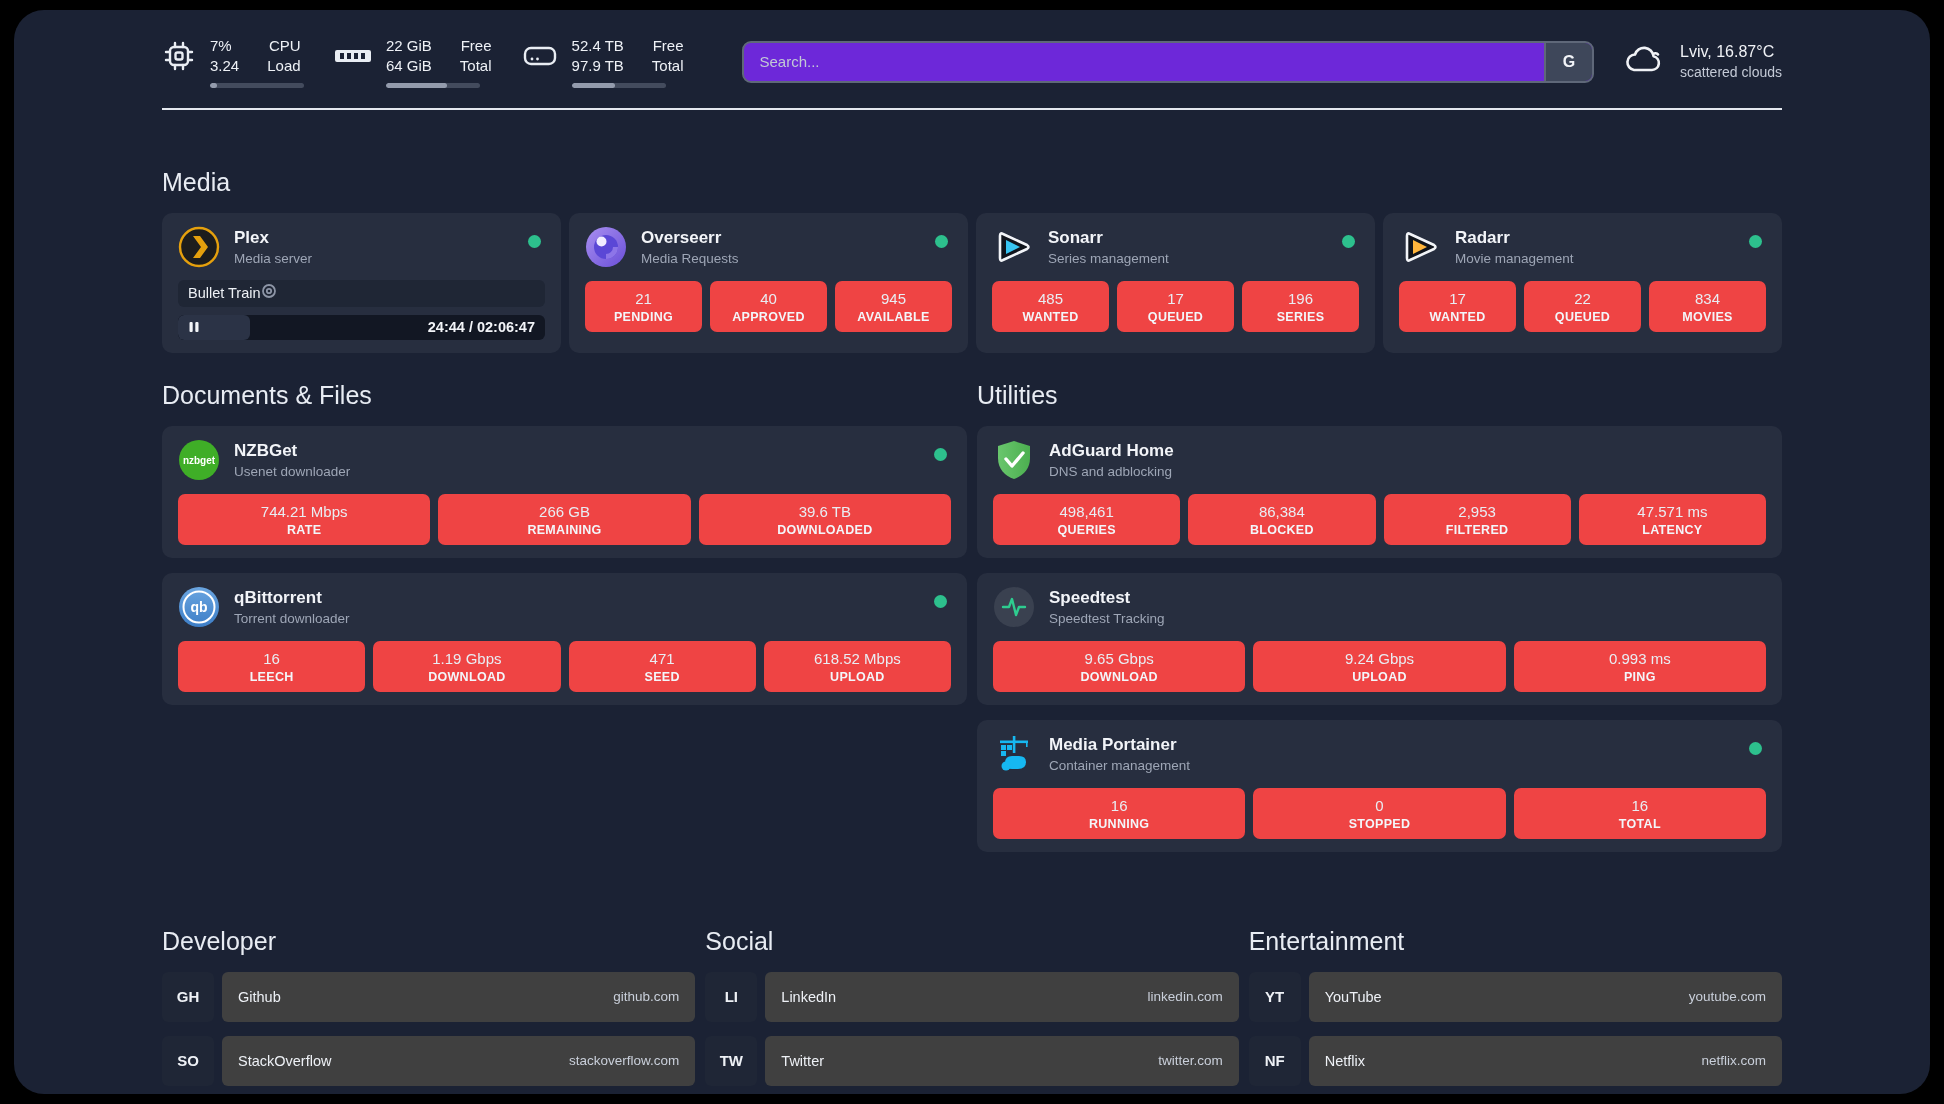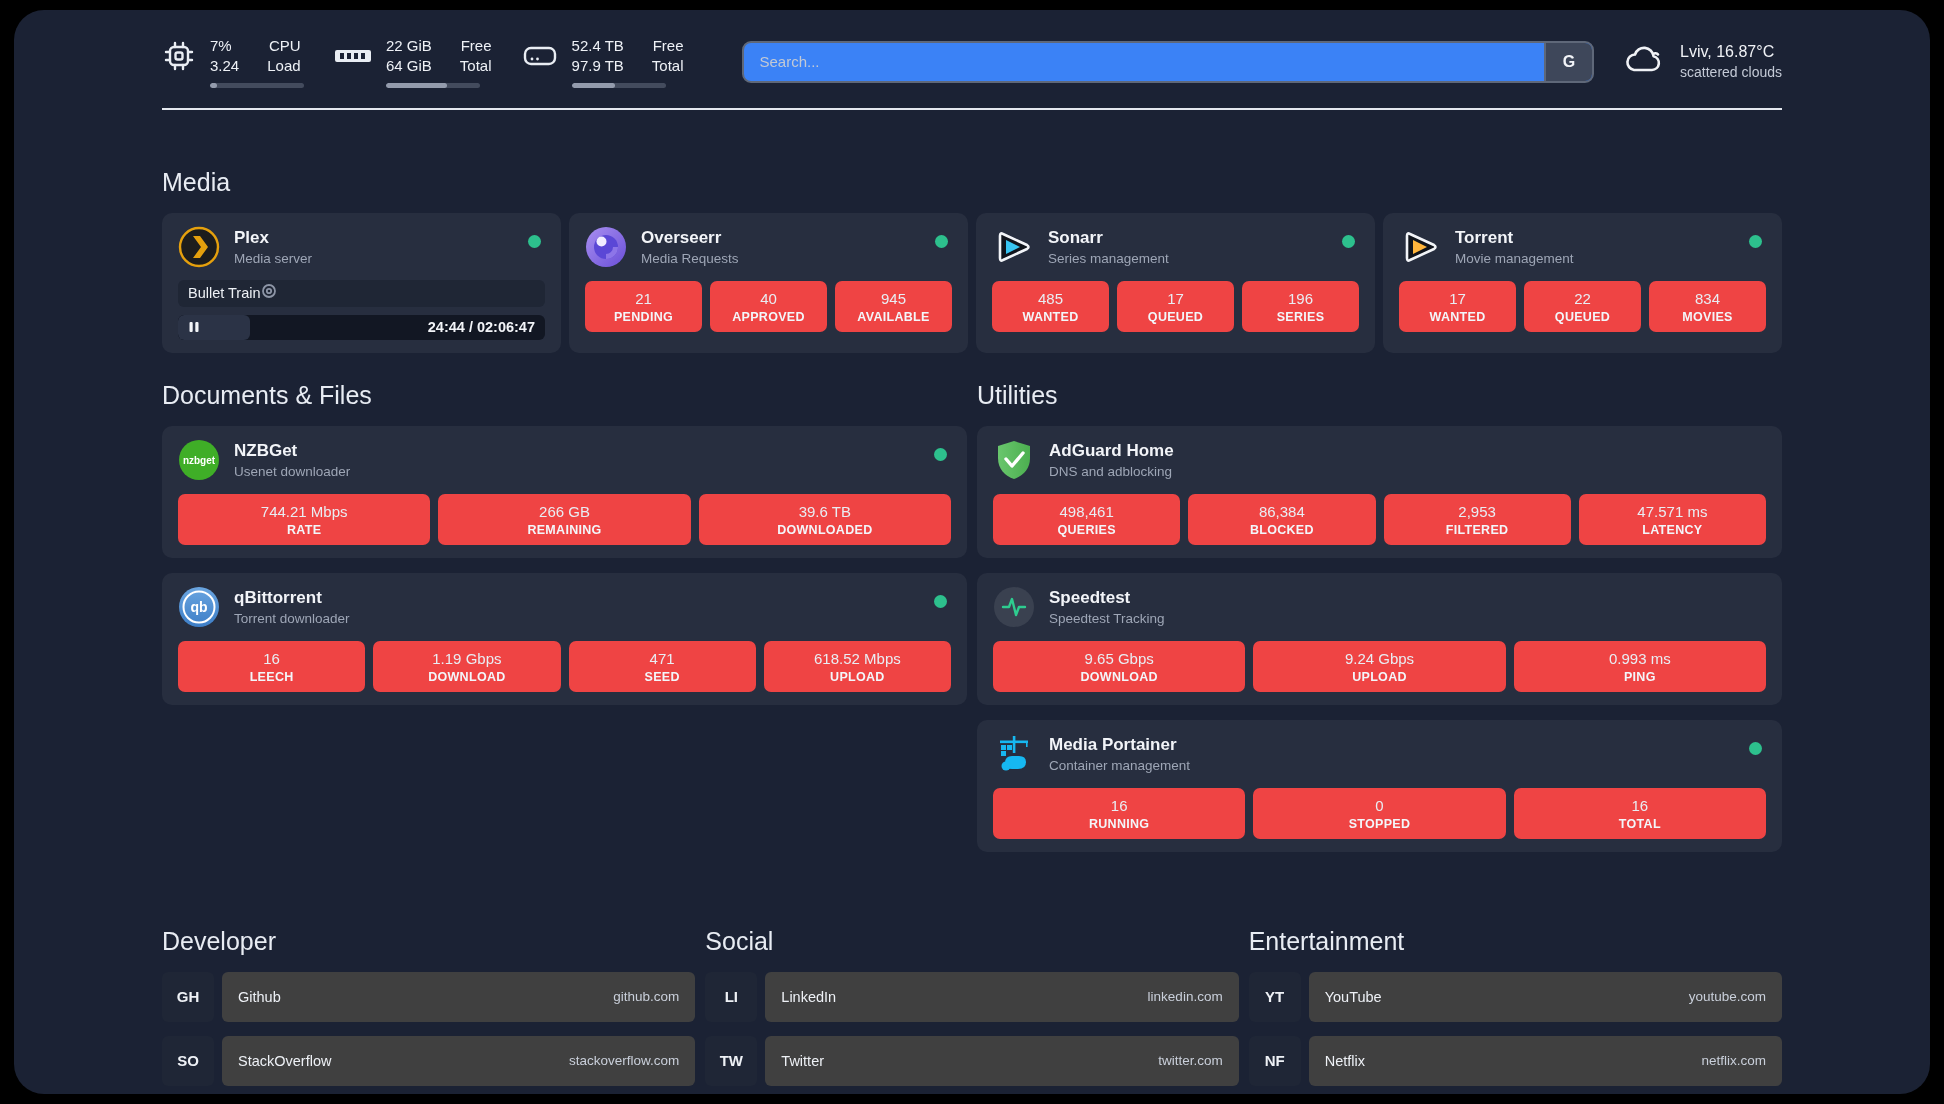--- a/index.html
+++ b/index.html
@@ -18,21 +18,21 @@
   .topbar { display:flex; align-items:center; }
   .stat-group { display:flex; align-items:flex-start; gap:14px; margin-right:30px; }
   .hw-icon { color:#e9edf3; display:flex; margin-top:3px; }
   .sg-rows { display:flex; gap:28px; }
   .sg-col { display:flex; flex-direction:column; font-size:15px; line-height:1.35; color:#eef1f6; }
   .sg-col.labs { text-align:right; }
   .sg-bar { width:94px; height:5px; border-radius:3px; background:#434b5d; margin-top:6px; overflow:hidden; }
   .sg-fill { height:100%; border-radius:3px; background:#939bac; }
   .searchbar {
     flex:1; height:42px; display:flex; align-items:stretch;
-    background:#3b82f6; border:2px solid #5f6879; border-radius:9px;
+    background:#6d28d9; border:2px solid #5f6879; border-radius:9px;
     margin:0 28px; overflow:hidden;gap:40px;
   }
   .searchbar input {
     flex:1; background:transparent; border:none; outline:none;
     color:#e8ecf2; font-size:15px; padding:0 16px;
     font-family:"Liberation Sans","DejaVu Sans",sans-serif;
   }
   .searchbar input::placeholder { color:#c2c9d5; }
   .g-btn {
     width:48px; border:none; border-left:2px solid #5f6879; background:#3e475a;
@@ -297,21 +297,21 @@
 
     <div class="card">
       <div class="card-head">
         <span class="app-icon">
           <svg width="42" height="42" viewBox="0 0 42 42">
             <path d="M11 8 Q8 6 8 10 L8 32 Q8 36 11 34 L35 23 Q38 21 35 19 Z" fill="#10141c" stroke="#f2f4f8" stroke-width="2.6" stroke-linejoin="round"></path>
             <path d="M14 14 L28 21 L14 28 Z" fill="#ffb53c"></path>
           </svg>
         </span>
         <div>
-          <div class="card-title">Torrent</div>
+          <div class="card-title">Radarr</div>
           <div class="card-sub">Movie management</div>
         </div>
       </div>
       <span class="dot"></span>
       <div class="stats-row">
         <div class="stat-box">
           <div class="stat-value">17</div>
           <div class="stat-label">WANTED</div>
         </div>
         <div class="stat-box">

